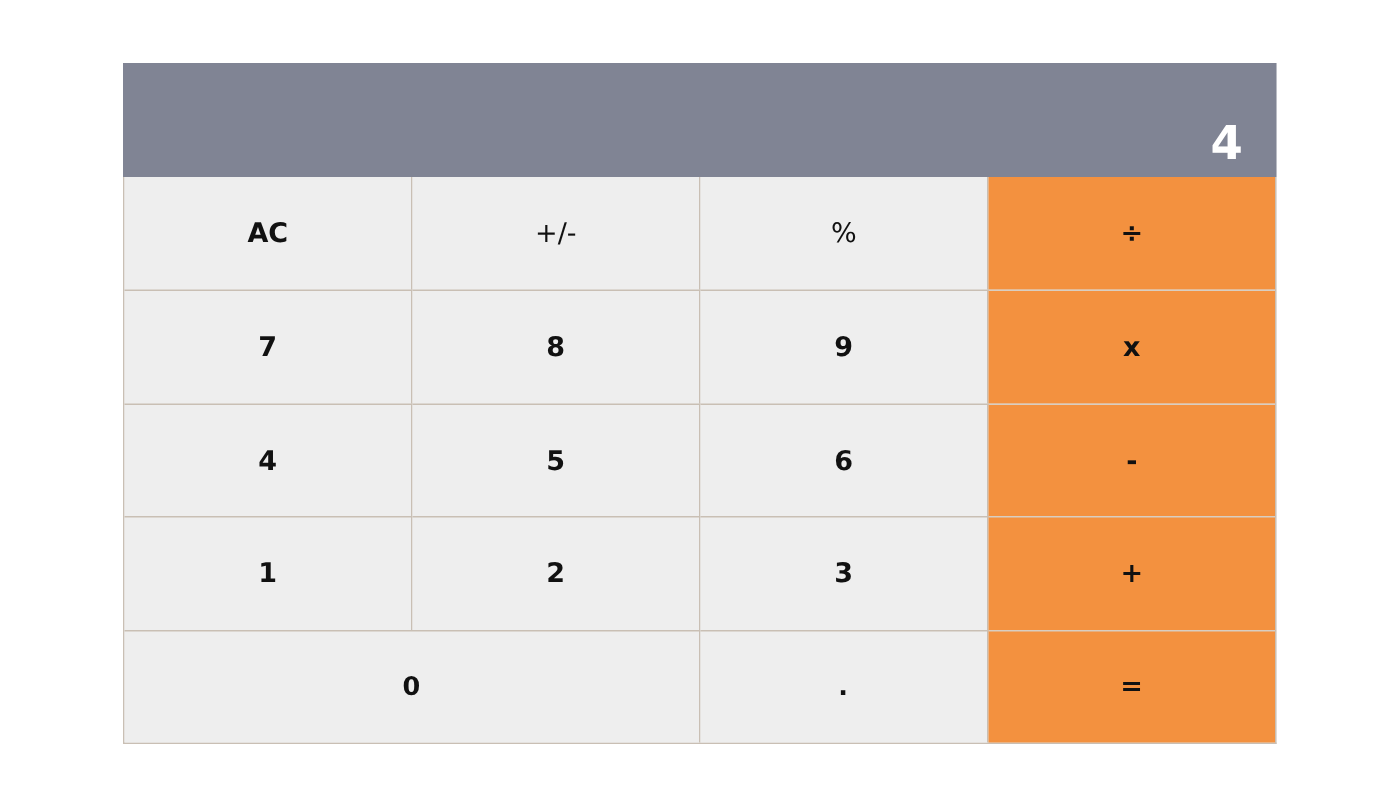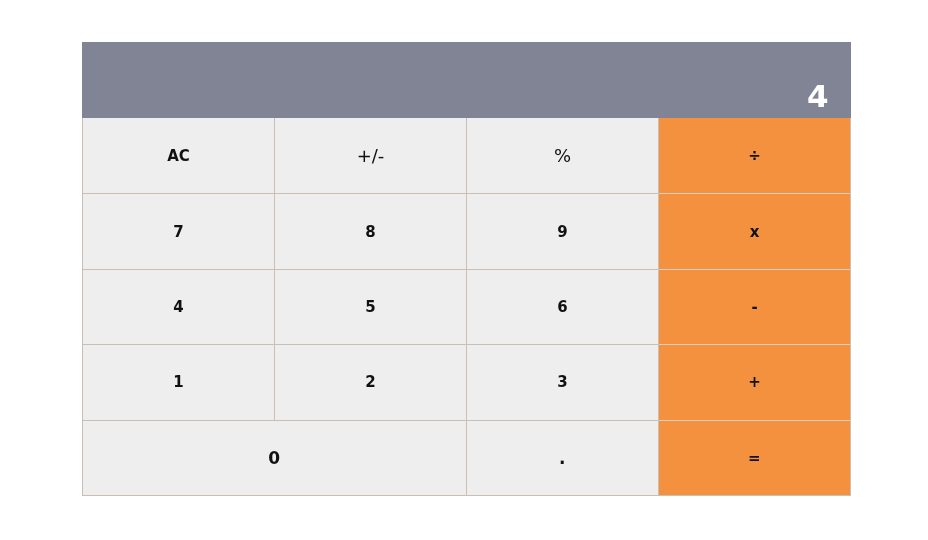--- a/index.html
+++ b/index.html
@@ -68,21 +68,21 @@
     min-height: 0;
   }
   .key {
     flex: 1 1 0;
     box-sizing: border-box;
     display: flex;
     align-items: center;
     justify-content: center;
     background: #eeeeee;
     color: #111111;
-    font-size: 15px;
+    font-size: 18px;
     font-weight: bold;
     border-top: 1px solid #c9bfb4;
     border-right: 1px solid #c9bfb4;
     -webkit-user-select: none;
     user-select: none;
   }
   .key:last-child {
     border-right: none;
   }
   .key-row:first-child .key {

